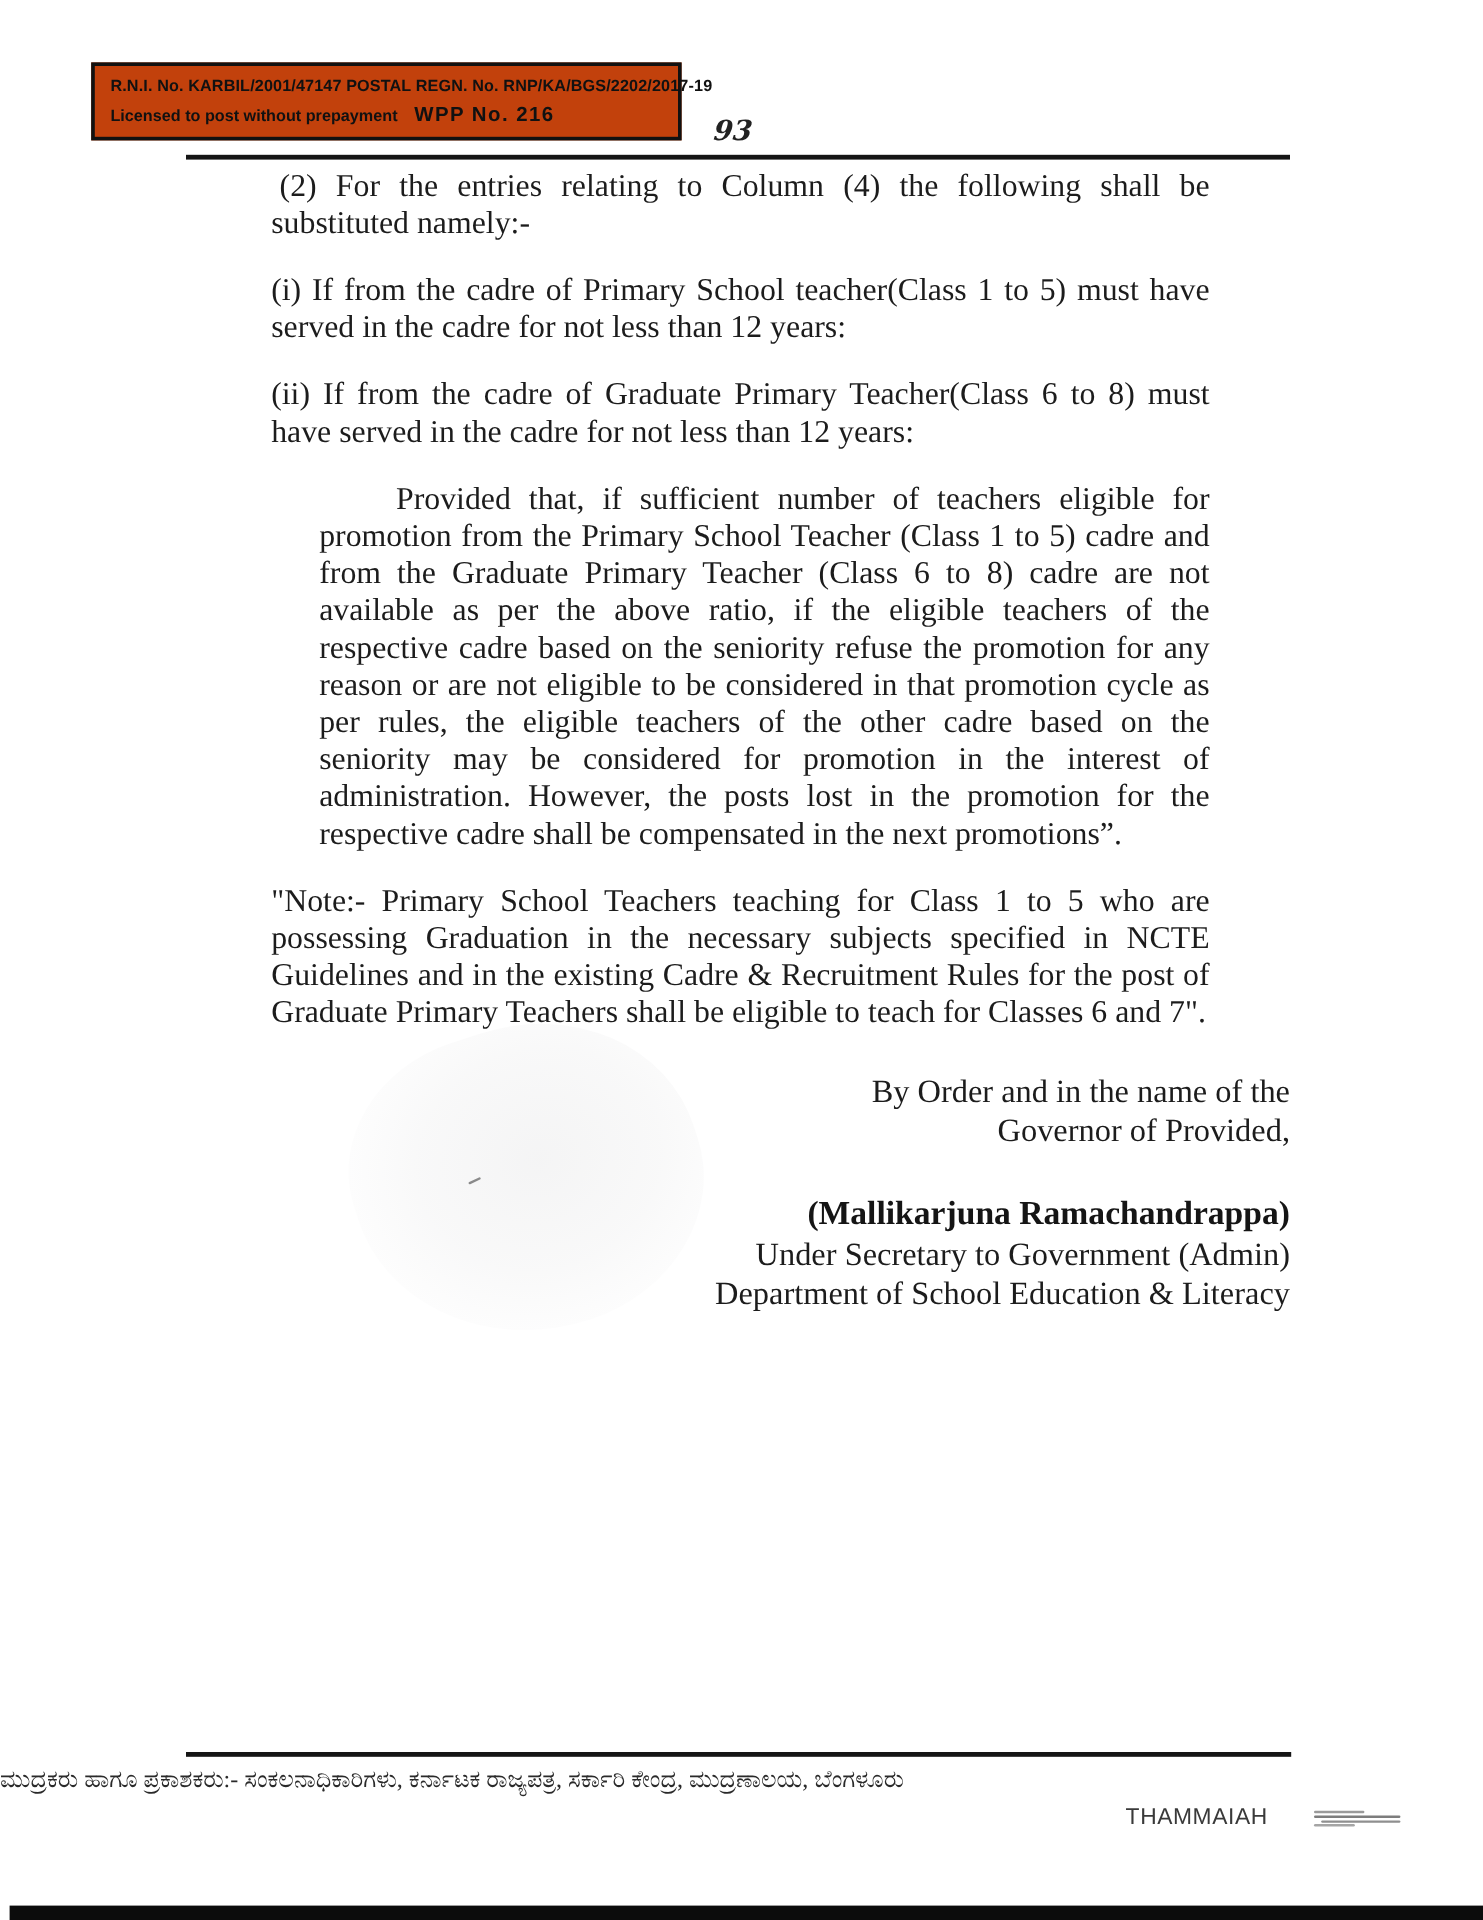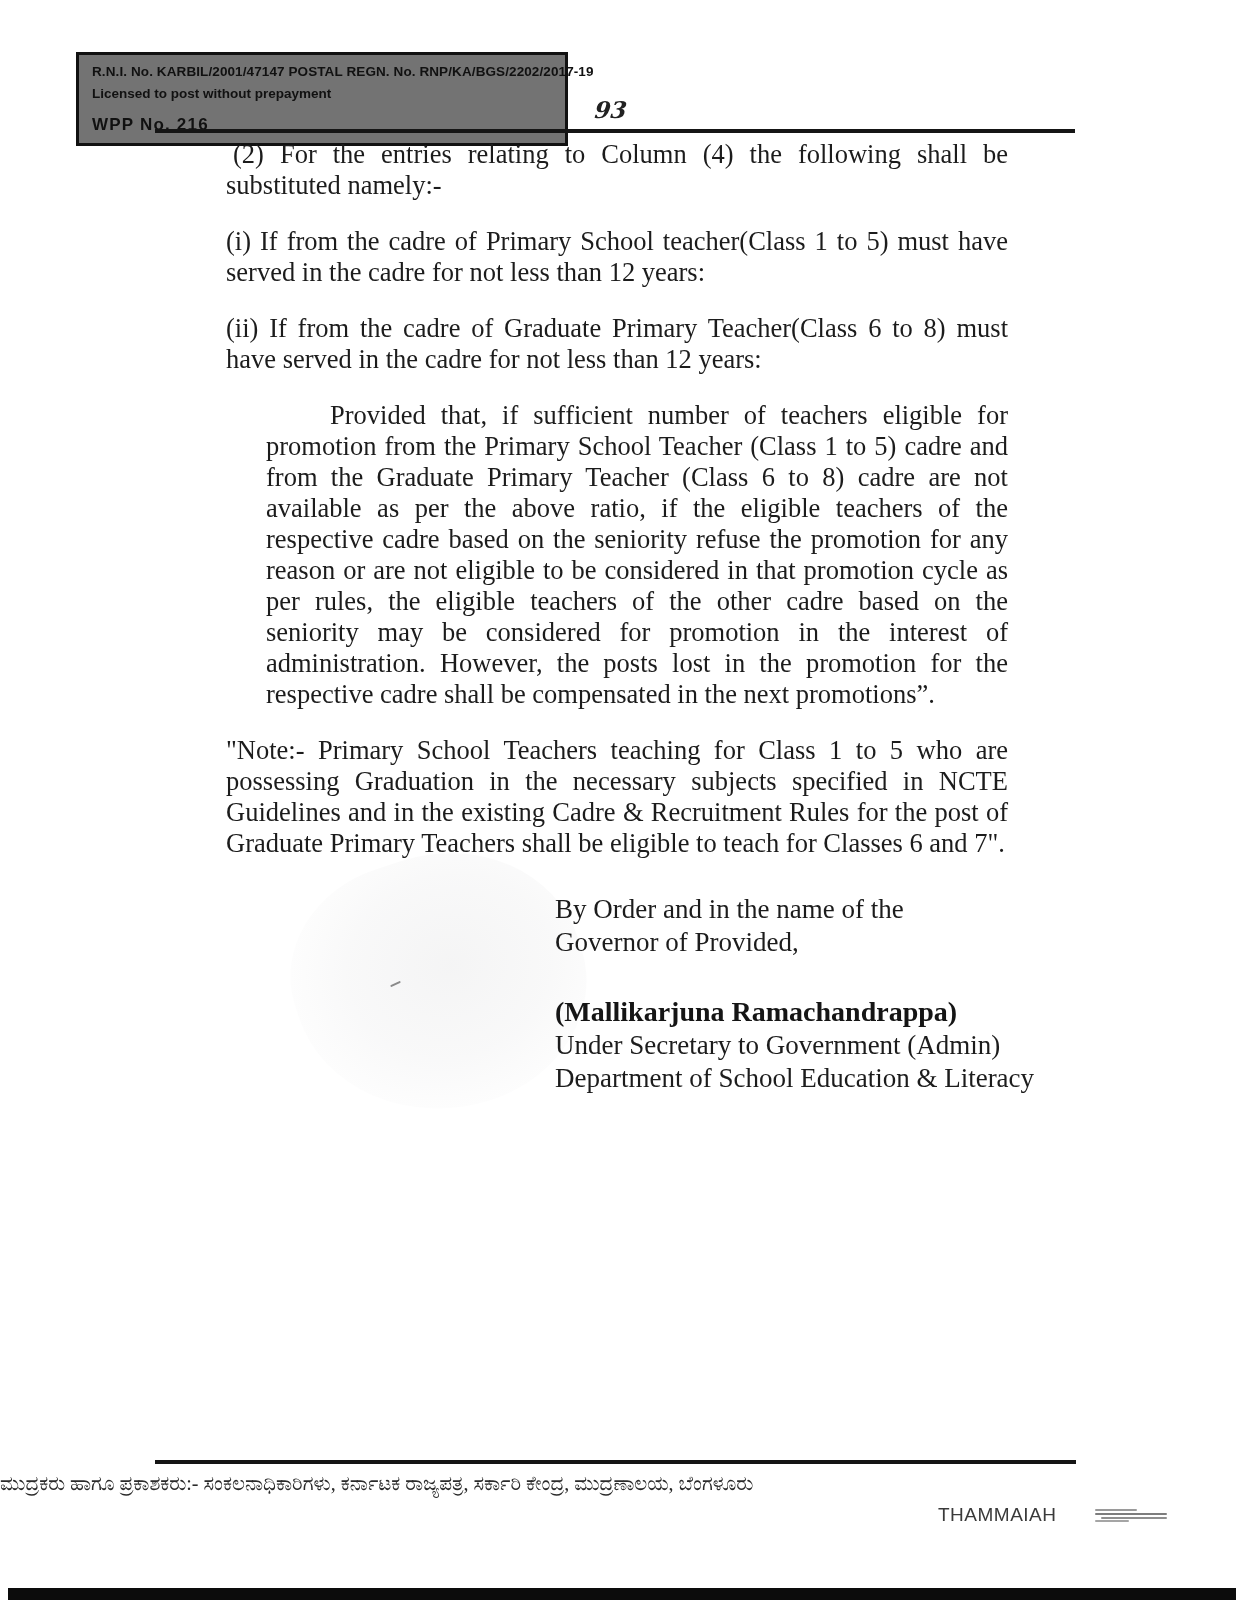--- a/index.html
+++ b/index.html
@@ -13,38 +13,37 @@
     overflow: hidden;
   }
 
   
   .rni-box {
     position: absolute;
     left: 76px; top: 52px;
     width: 492px;
     border: 3px solid #111;
     padding: 9px 12px 8px 13px;
-    background: #737373;
+    background: #c2410c;
     font-family: "Liberation Sans", sans-serif;
     color: #111;
   }
   .rni-line1 {
     font-size: 13.5px;
     font-weight: bold;
     letter-spacing: 0.1px;
     white-space: nowrap;
   }
   .rni-line2 {
     margin-top: 7px;
     font-size: 13.5px;
     font-weight: bold;
     display: flex;
     align-items: baseline;
     gap: 14px;
-    flex-direction: column;
   }
   .wpp {
     font-size: 17px;
     font-weight: bold;
     letter-spacing: 1.2px;
   }
 
   
   .page-number {
     position: absolute;
@@ -95,21 +94,21 @@
     background: #8a8a8a;
     transform: rotate(-25deg);
     border-radius: 2px;
   }
 
   
   .signature {
     position: absolute;
     left: 555px; top: 893px;
     width: 520px;
-    text-align: left;
+    text-align: right;
     font-size: 27px;
     line-height: 33px;
     color: #1c1c1c;
   }
   .signature .sig-name {
     margin-top: 35px;
     font-weight: bold;
     font-size: 28px;
     line-height: 35px;
     color: #151515;

